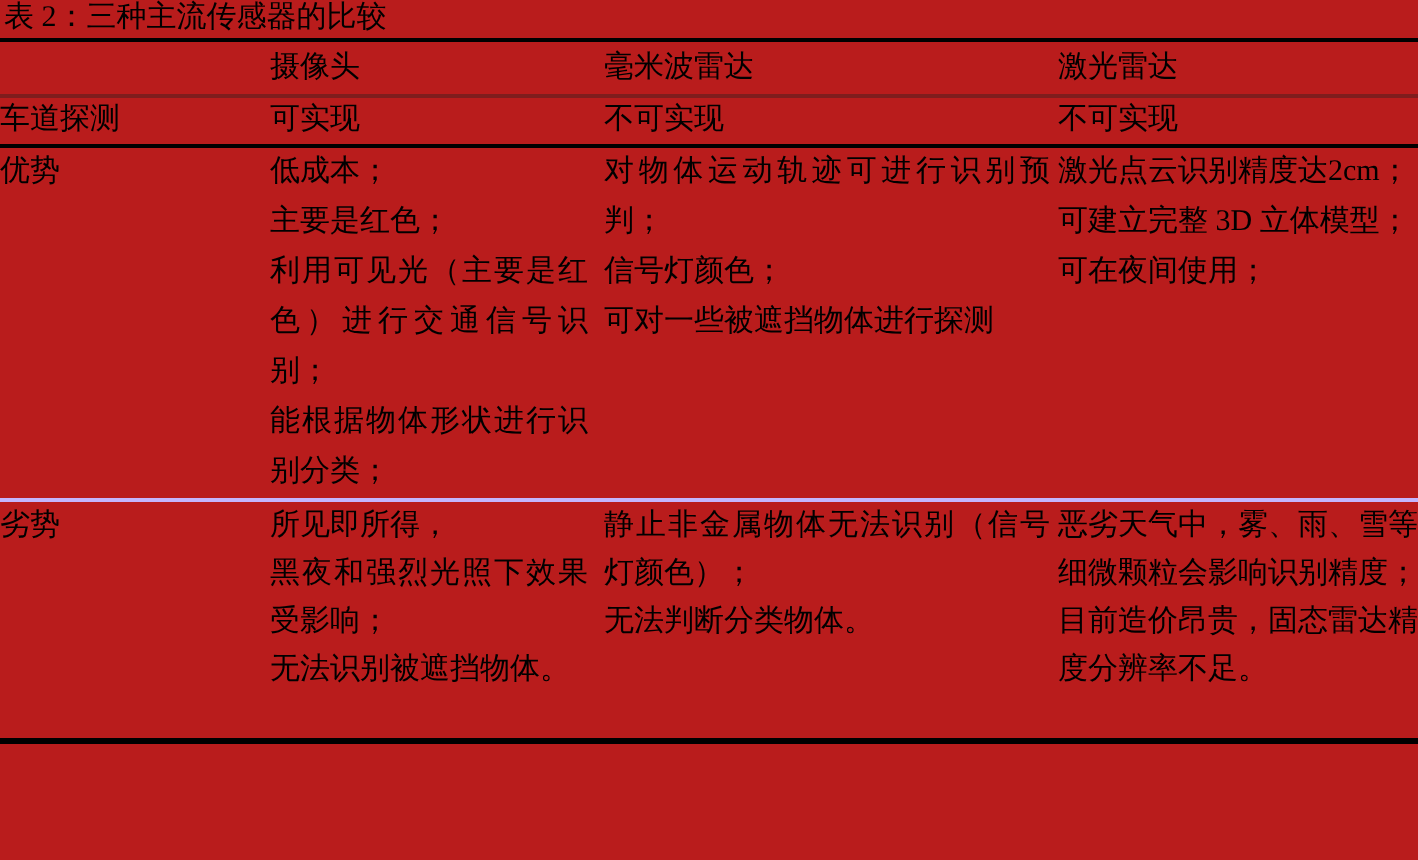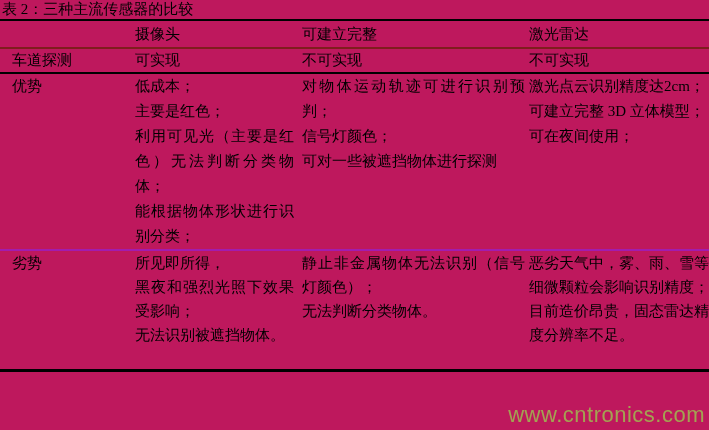--- a/index.html
+++ b/index.html
@@ -5,21 +5,21 @@
   * { box-sizing: border-box; }
   html, body { margin: 0; padding: 0; background: #ffffff; }
   body {
     font-family: "Liberation Serif", "DejaVu Serif", serif;
     color: #000000;
   }
   .page {
     position: relative;
     width: 709px;
     height: 430px;
-    background: #be185d;
+    background: #b91c1c;
     overflow: hidden;
   }
   .doc-title {
     font-size: 15px;
     line-height: 18px;
     height: 19px;
     padding-left: 2px;
     white-space: nowrap;
   }
   table.cmp {
@@ -37,26 +37,26 @@
     font-size: 15px;
     font-weight: normal;
     text-align: left;
     vertical-align: middle;
     padding: 0 2px;
     overflow: hidden;
   }
   thead tr { height: 28px; border-bottom: 2px solid #7f1d1d; }
   tr.feature { height: 25px; border-bottom: 2px solid #000; }
   tr.feature td, thead th { line-height: 23px; white-space: nowrap; }
-  td.c0, th.h0 { padding-left: 12px; }
+  td.c0, th.h0 { padding-left: 0; }
   td.c1, th.h1 { padding-right: 6px; }
   td.c2, th.h2 { padding-right: 2px; }
   td.c3, th.h3 { padding-right: 0; }
   tr.block td { vertical-align: top; }
-  tr.adv { height: 150px; border-bottom: 2px solid #a21caf; }
+  tr.adv { height: 150px; border-bottom: 2px solid #c4b5fd; }
   tr.dis { height: 120px; }
   tr.adv td { line-height: 25px; }
   tr.dis td { line-height: 24px; }
   p.par {
     margin: 0;
     text-align: justify;
   }
   .watermark {
     position: absolute;
     right: 4px;
@@ -81,38 +81,38 @@
     <colgroup>
       <col class="w0">
         <col class="w1">
         <col class="w2">
         <col class="w3">
     </colgroup>
     <thead>
       <tr>
         <th class="h0"></th>
         <th class="h1">摄像头</th>
-        <th class="h2">可建立完整</th>
+        <th class="h2">毫米波雷达</th>
         <th class="h3">激光雷达</th>
       </tr>
     </thead>
     <tbody>
       <tr class="feature">
         <td class="c0">车道探测</td>
         <td class="c1">可实现</td>
         <td class="c2">不可实现</td>
         <td class="c3">不可实现</td>
       </tr>
 
       <tr class="block adv">
         <td class="c0">优势</td>
         <td class="c1">
           <p class="par">低成本；</p>
           <p class="par">主要是红色；</p>
-          <p class="par">利用可见光（主要是红色）无法判断分类物体；</p>
+          <p class="par">利用可见光（主要是红色）进行交通信号识别；</p>
           <p class="par">能根据物体形状进行识别分类；</p>
         </td>
         <td class="c2">
           <p class="par">对物体运动轨迹可进行识别预判；</p>
           <p class="par">信号灯颜色；</p>
           <p class="par">可对一些被遮挡物体进行探测</p>
         </td>
         <td class="c3">
           <p class="par">激光点云识别精度达2cm；</p>
           <p class="par">可建立完整 3D 立体模型；</p>
@@ -132,15 +132,14 @@
           <p class="par">无法判断分类物体。</p>
         </td>
         <td class="c3">
           <p class="par">恶劣天气中，雾、雨、雪等细微颗粒会影响识别精度；</p>
           <p class="par">目前造价昂贵，固态雷达精度分辨率不足。</p>
         </td>
       </tr>
     </tbody>
   </table>
 
-  <div class="watermark">www.cntronics.com</div>
 
 </div>
 
 </body></html>

